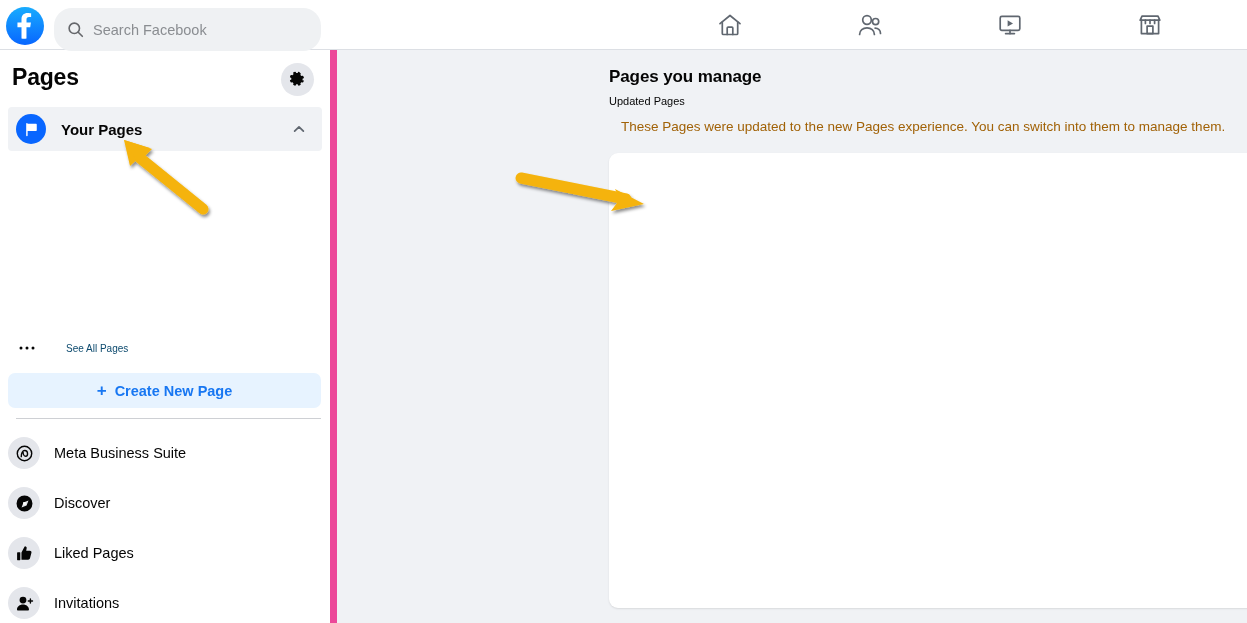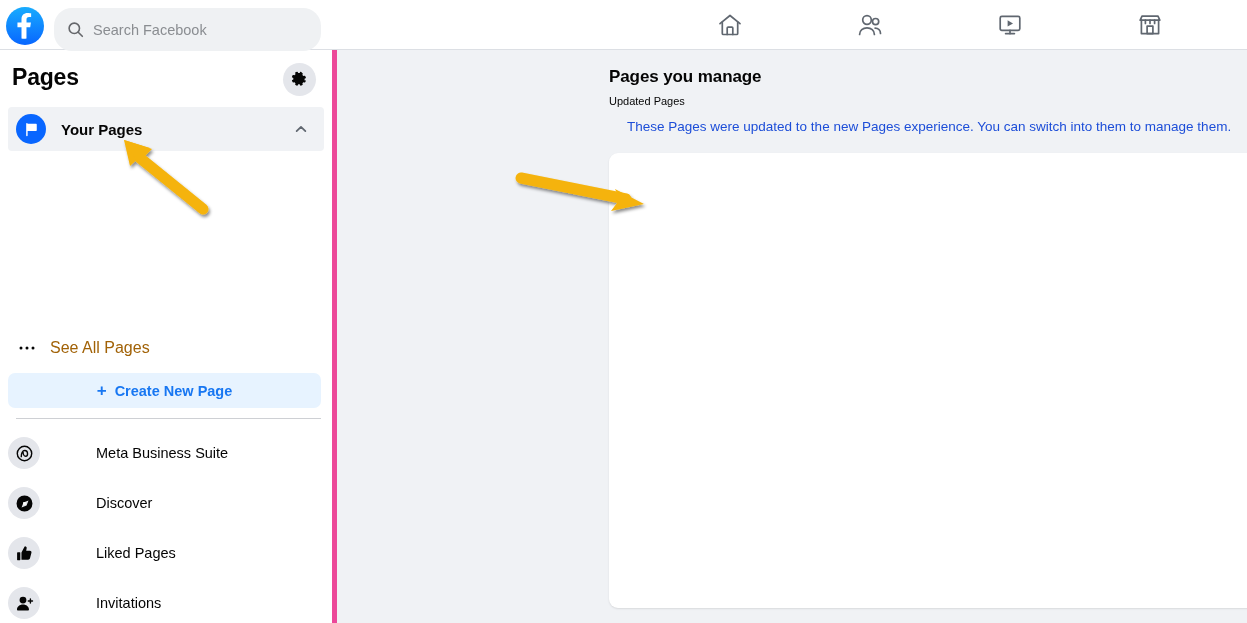--- a/index.html
+++ b/index.html
@@ -78,21 +78,21 @@
   }
   .nav-item svg { display: block; }
 
   
   .sidebar {
     position: absolute;
     left: 0; top: 50px;
     width: 337px;
     height: 573px;
     background: #ffffff;
-    border-right: 5px solid #ec4899;
+    border-right: 7px solid #ec4899;
     z-index: 10;
   }
 
   .sidebar-header {
     position: relative;
     height: 55px;
     display: flex;
     align-items: center;
     padding: 0 18px 0 12px;
   }
@@ -162,23 +162,23 @@
   }
   .dots-icon {
     width: 20px;
     color: #050505;
     display: flex;
     align-items: center;
     flex: 0 0 auto;
   }
   .dots-icon svg { display: block; width: 18px; height: 18px; }
   .see-all-label {
-    margin-left: 12px;
-    font-size: 16px;
-    color: #a16207;
+    margin-left: 28px;
+    font-size: 10px;
+    color: #0c4a6e;
   }
 
   .create-page-btn {
     position: absolute;
     left: 8px; top: 323px;
     width: 313px; height: 35px;
     border-radius: 7px;
     background: #e7f3ff;
     display: flex;
     align-items: center;
@@ -206,21 +206,20 @@
     position: absolute;
     left: 0; top: 378px;
     width: 337px;
   }
   .menu-row {
     height: 50px;
     display: flex;
     align-items: center;
     padding-left: 8px;
     cursor: pointer;
-    gap: 42px;
   }
   .menu-icon {
     width: 32px; height: 32px;
     border-radius: 50%;
     background: #e4e6eb;
     display: flex;
     align-items: center;
     justify-content: center;
     flex: 0 0 auto;
     color: #050505;
@@ -250,23 +249,23 @@
     letter-spacing: -0.1px;
   }
   .main-subheading {
     position: absolute;
     left: 271px; top: 45px;
     font-size: 11px;
     color: #050505;
   }
   .main-desc {
     position: absolute;
-    left: 289px; top: 69px;
+    left: 283px; top: 69px;
     font-size: 13.5px;
-    color: #1d4ed8;
+    color: #a16207;
     white-space: nowrap;
   }
 
   .pages-card {
     position: absolute;
     left: 271px; top: 103px;
     width: 700px;
     height: 455px;
     background: #ffffff;
     border-radius: 9px;

